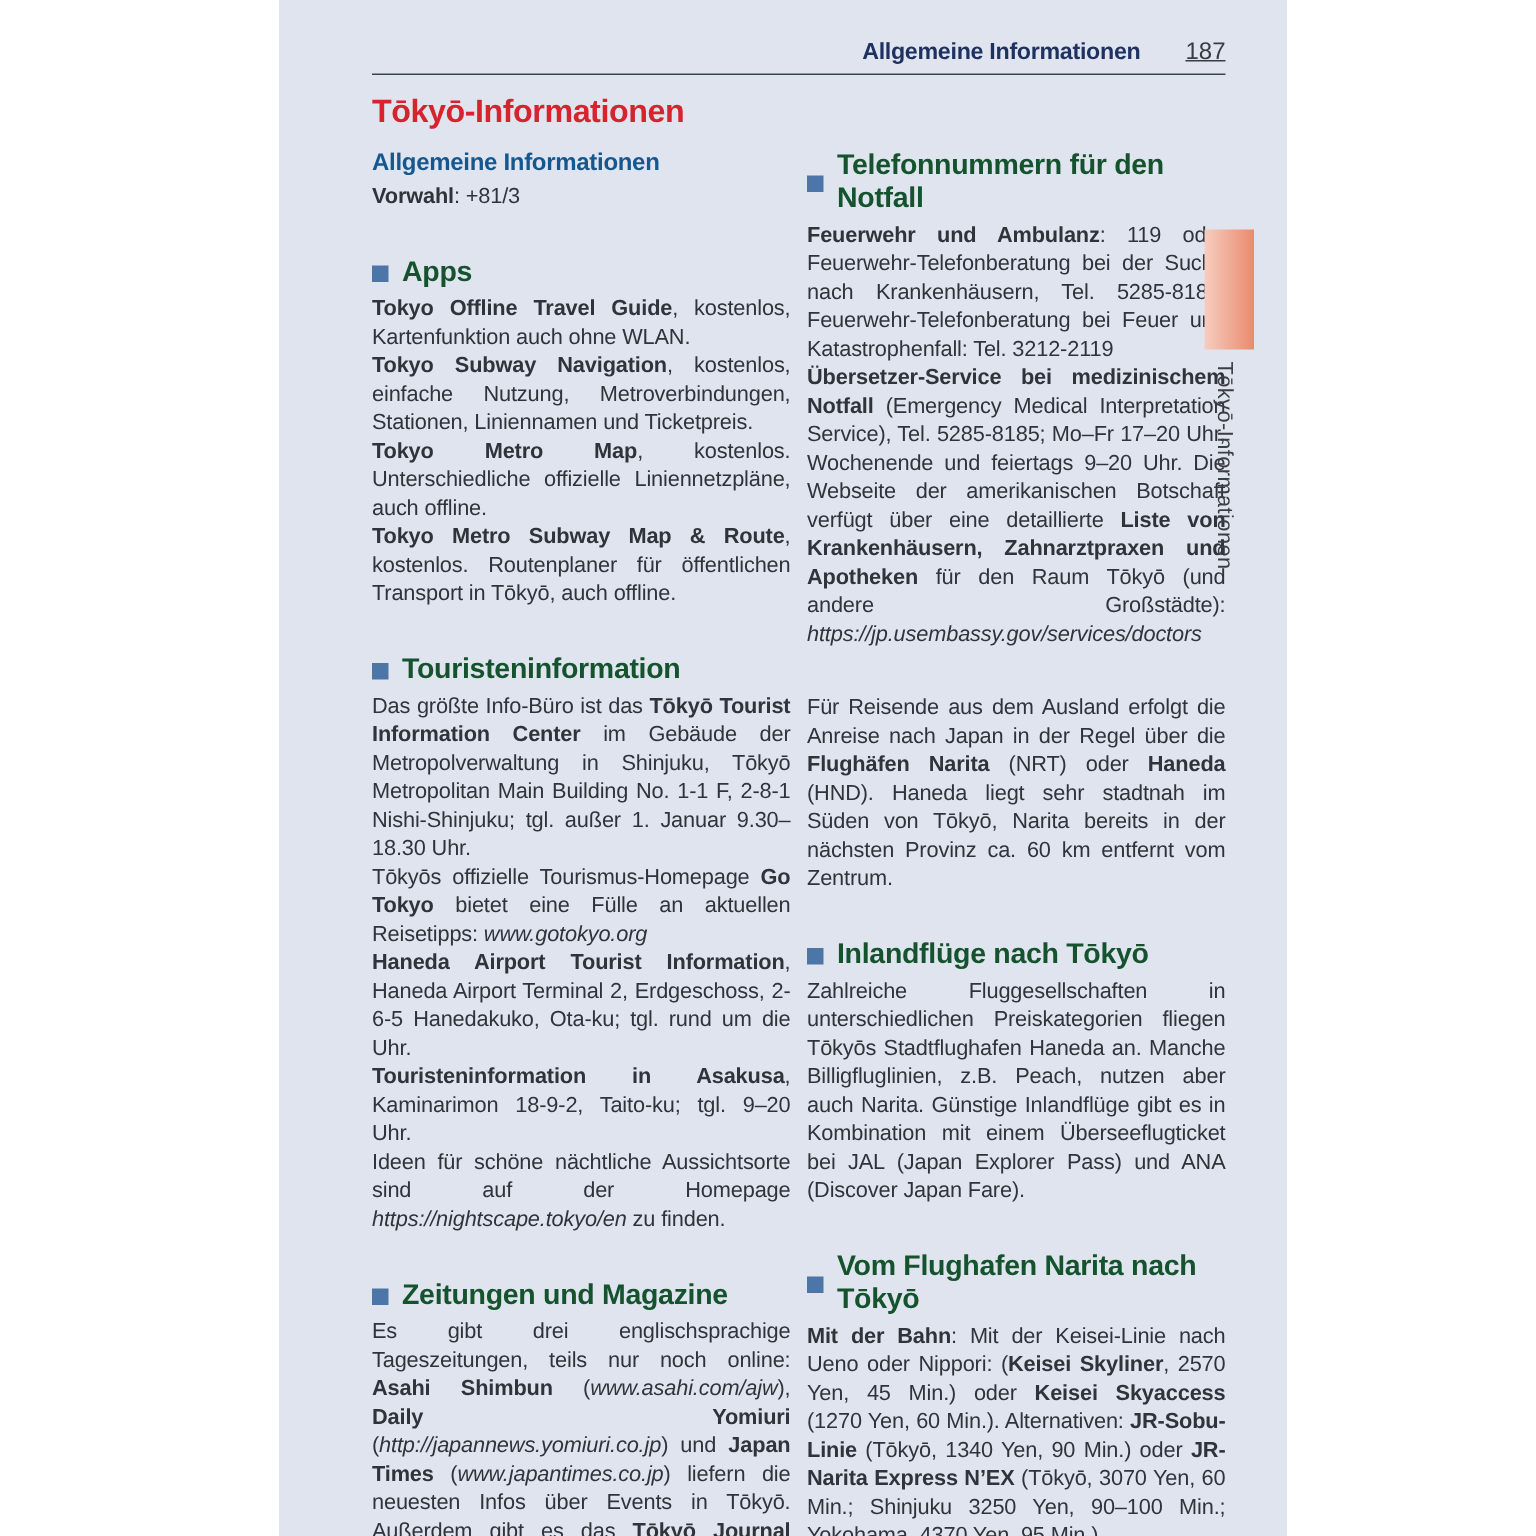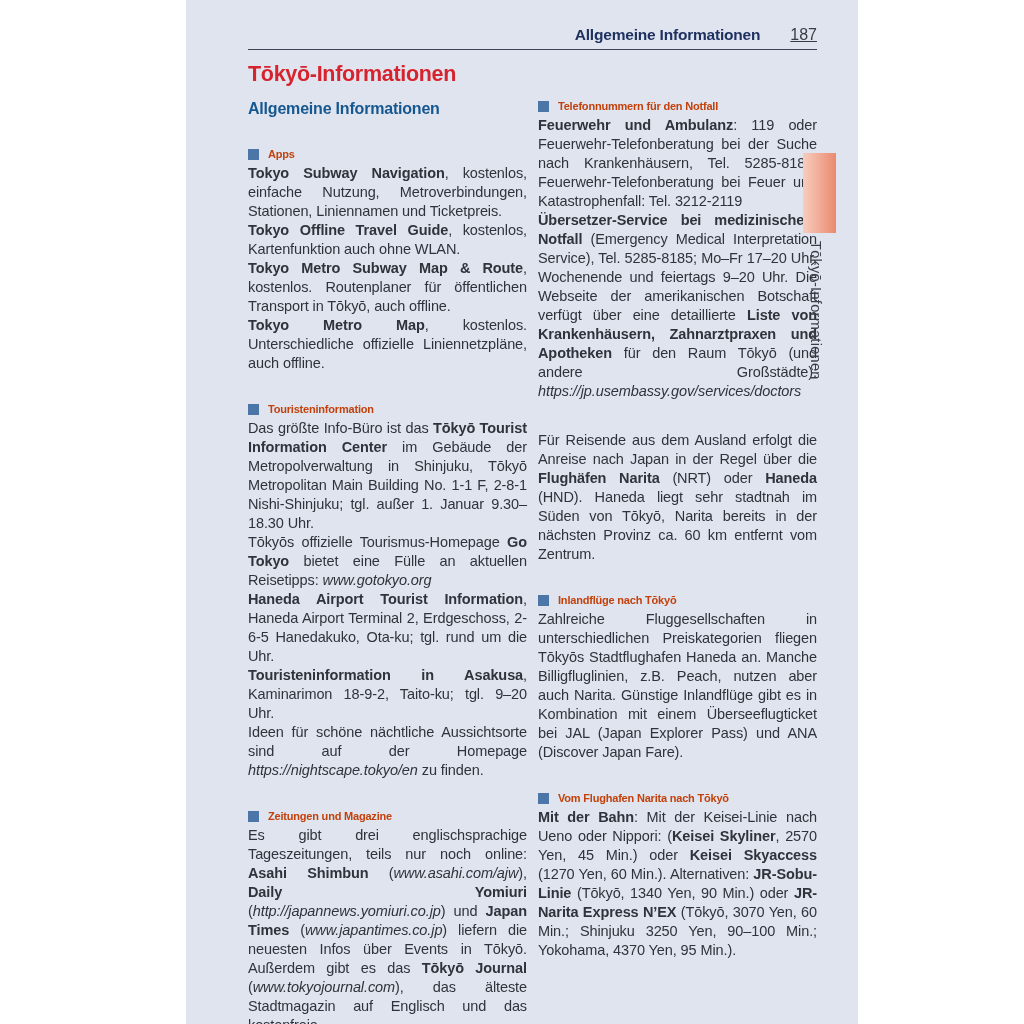--- a/index.html
+++ b/index.html
@@ -20,21 +20,21 @@
   .rh-num{font-size:16px;color:#383c44;text-decoration:underline;}
   .page-title{
     margin:12px 41px 0 62px;font-size:21.5px;font-weight:bold;
     color:var(--title-red,#d6232e);letter-spacing:-0.3px;
   }
   .cols{margin:13px 41px 0 62px;display:flex;gap:11px;}
   .col{flex:1;min-width:0;}
   .section{margin-top:30px;}
   .col > .section:first-child{margin-top:0;}
   .sec-head{
-    font-size:11px;font-weight:bold;color:#c2410c;letter-spacing:-0.2px;
+    font-size:19px;font-weight:bold;color:#14532d;letter-spacing:-0.2px;
     display:flex;align-items:center;gap:9px;margin-bottom:4px;
   }
   .sec-head.blue{color:var(--heading-blue,#15578f);font-size:16px;}
   .bullet{width:11px;height:11px;background:var(--bullet-blue,#4d76a8);flex:none;}
   p.para{
     margin:0;font-size:14.5px;line-height:19px;color:var(--body-text,#2f333b);
     text-align:justify;letter-spacing:-0.1px;
     hyphens:auto;-webkit-hyphens:auto;overflow-wrap:break-word;
   }
   p.para .b{font-weight:bold;}
@@ -57,30 +57,31 @@
     <span class="rh-title">Allgemeine Informationen</span>
     <span class="rh-num">187</span>
   </div>
   <h1 class="page-title">Tōkyō-Informationen</h1>
   <div class="cols">
     <div class="col" id="col-0">
         <section class="section">
           <div class="sec-head blue">
             <span>Allgemeine Informationen</span>
           </div>
+          <p class="para"><span class="b">Vorwahl</span><span class="n">: +81/3</span></p>
         </section>
         <section class="section">
           <div class="sec-head">
             <span class="bullet"></span>
             <span>Apps</span>
           </div>
+          <p class="para"><span class="b">Tokyo Offline Travel Guide</span><span class="n">, kostenlos, Kartenfunktion auch ohne WLAN.</span></p>
           <p class="para"><span class="b">Tokyo Subway Navigation</span><span class="n">, kostenlos, einfache Nutzung, Metroverbindungen, Stationen, Liniennamen und Ticketpreis.</span></p>
-          <p class="para"><span class="b">Tokyo Offline Travel Guide</span><span class="n">, kostenlos, Kartenfunktion auch ohne WLAN.</span></p>
+          <p class="para"><span class="b">Tokyo Metro Map</span><span class="n">, kostenlos. Unterschiedliche offizielle Liniennetzpläne, auch offline.</span></p>
           <p class="para"><span class="b">Tokyo Metro Subway Map &amp; Route</span><span class="n">, kostenlos. Routenplaner für öffentlichen Transport in Tōkyō, auch offline.</span></p>
-          <p class="para"><span class="b">Tokyo Metro Map</span><span class="n">, kostenlos. Unterschiedliche offizielle Liniennetzpläne, auch offline.</span></p>
         </section>
         <section class="section">
           <div class="sec-head">
             <span class="bullet"></span>
             <span>Touristeninformation</span>
           </div>
           <p class="para"><span class="n">Das größte Info-Büro ist das </span><span class="b">Tōkyō Tourist Information Center</span><span class="n"> im Gebäude der Metropolverwaltung in Shinjuku, Tōkyō Metropolitan Main Building No. 1-1 F, 2-8-1 Nishi-Shinjuku; tgl. außer 1. Januar 9.30–18.30 Uhr.</span></p>
           <p class="para"><span class="n">Tōkyōs offizielle Tourismus-Homepage </span><span class="b">Go Tokyo</span><span class="n"> bietet eine Fülle an aktuellen Reisetipps: </span><span class="i">www.gotokyo.org</span></p>
           <p class="para"><span class="b">Haneda Airport Tourist Information</span><span class="n">, Haneda Airport Terminal 2, Erdgeschoss, 2-6-5 Hanedakuko, Ota-ku; tgl. rund um die Uhr.</span></p>
           <p class="para"><span class="b">Touristeninformation in Asakusa</span><span class="n">, Kaminarimon 18-9-2, Taito-ku; tgl. 9–20 Uhr.</span></p>

